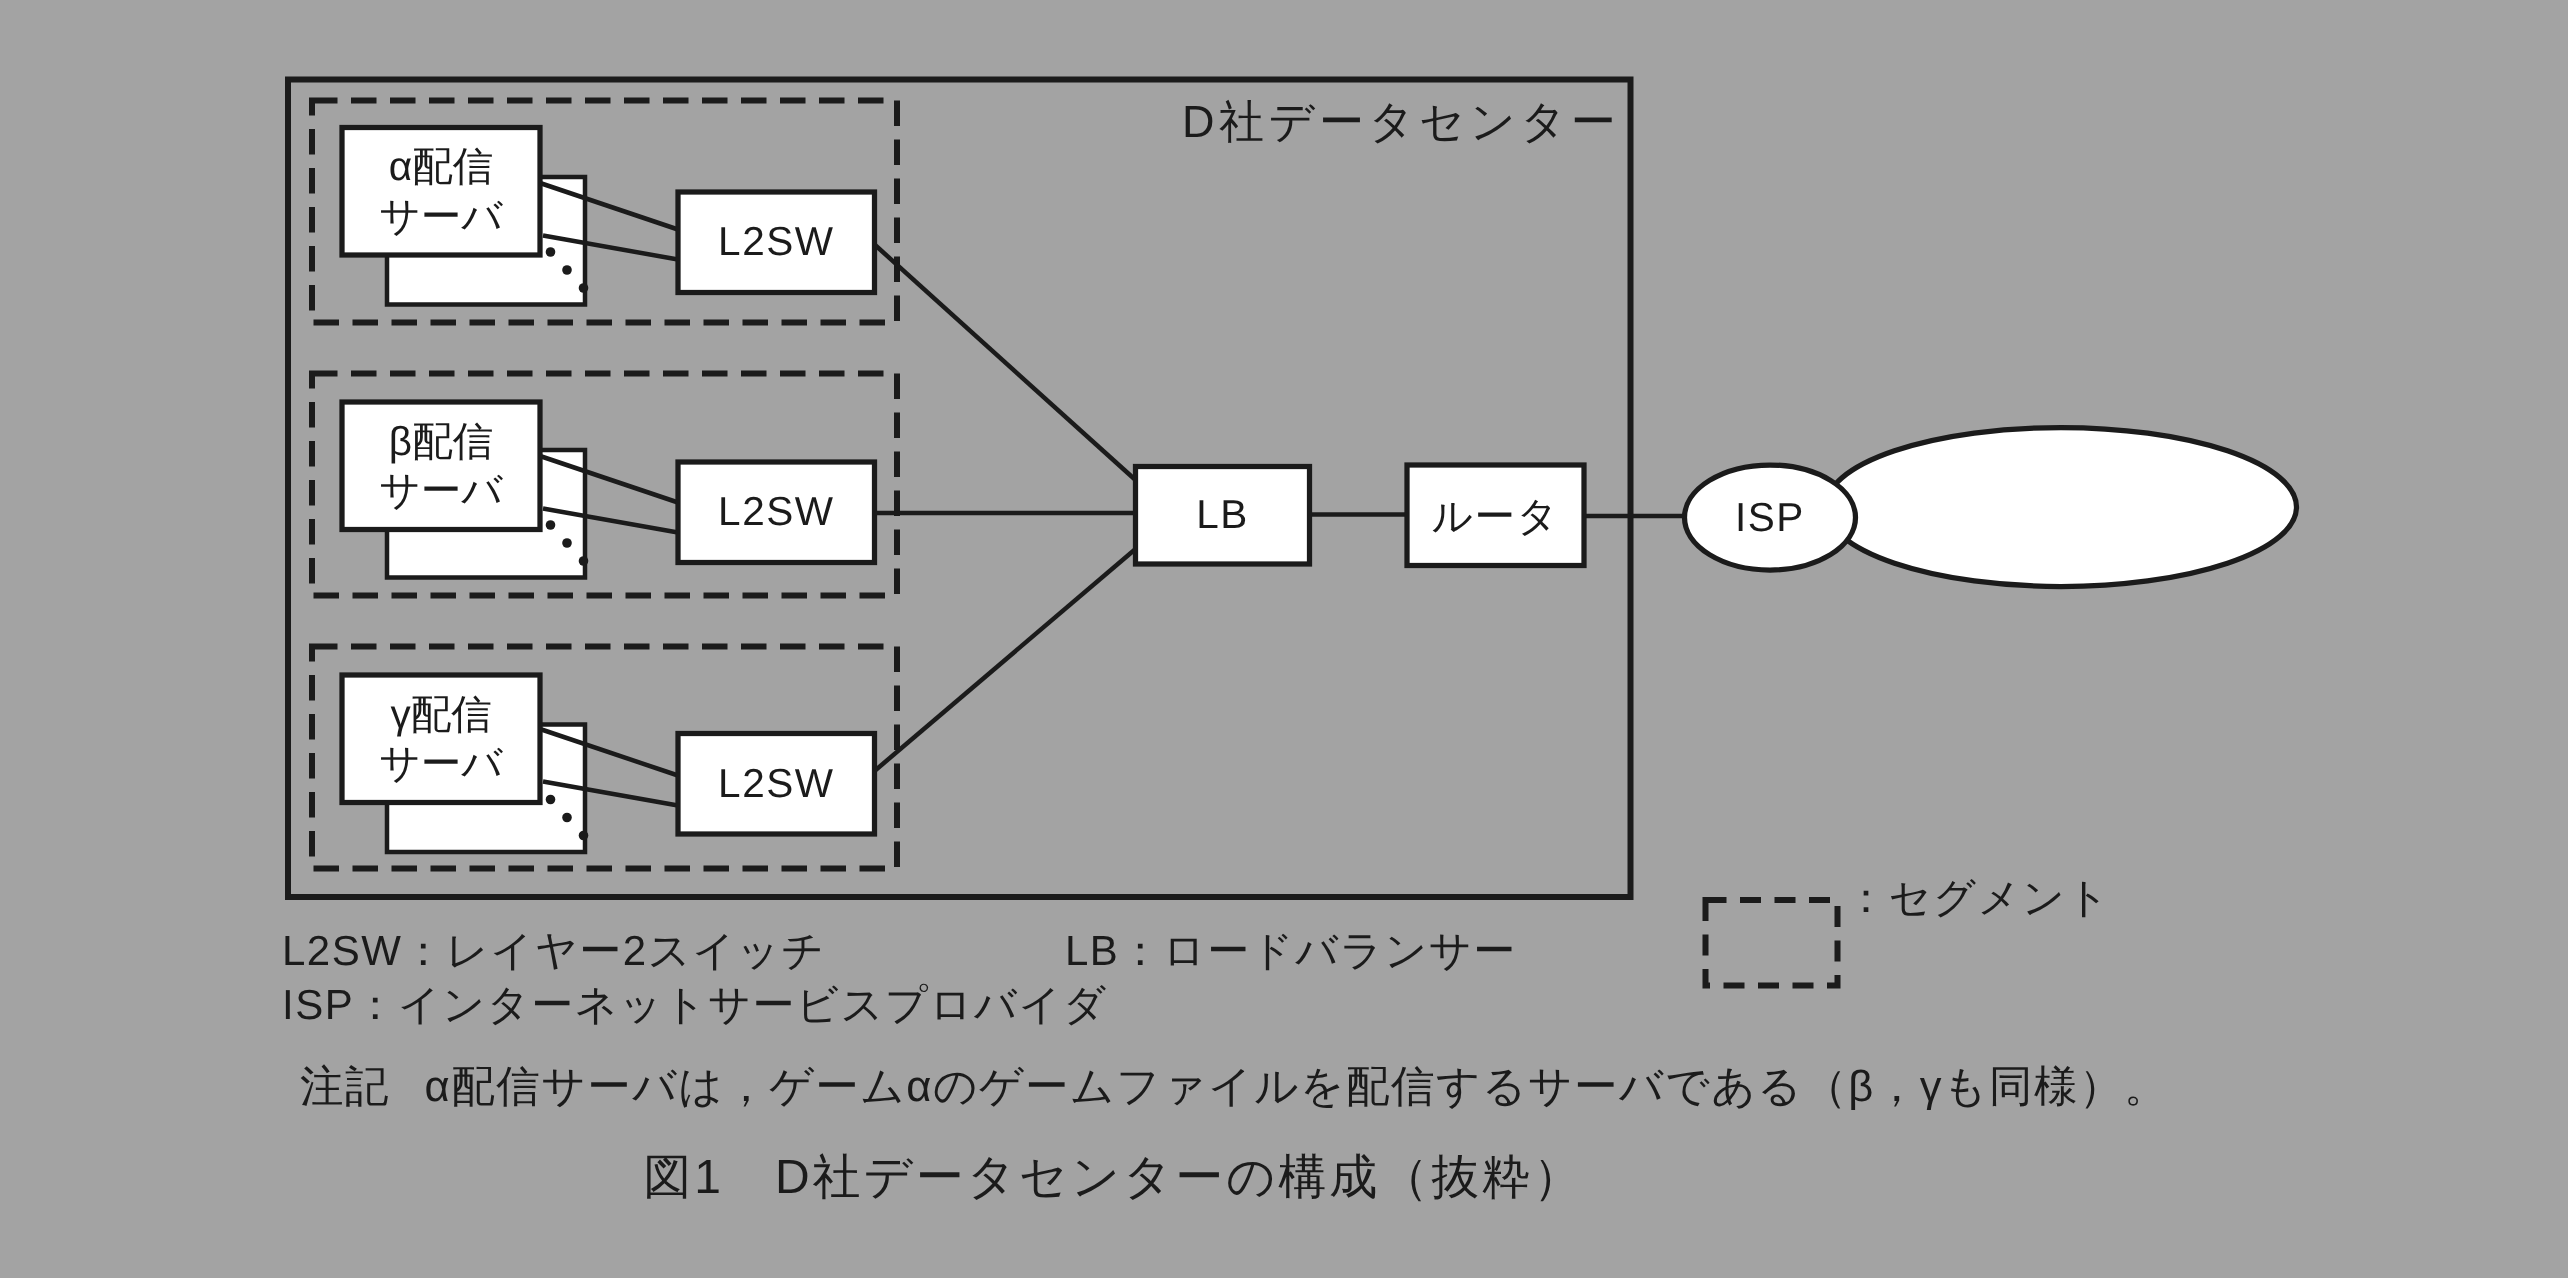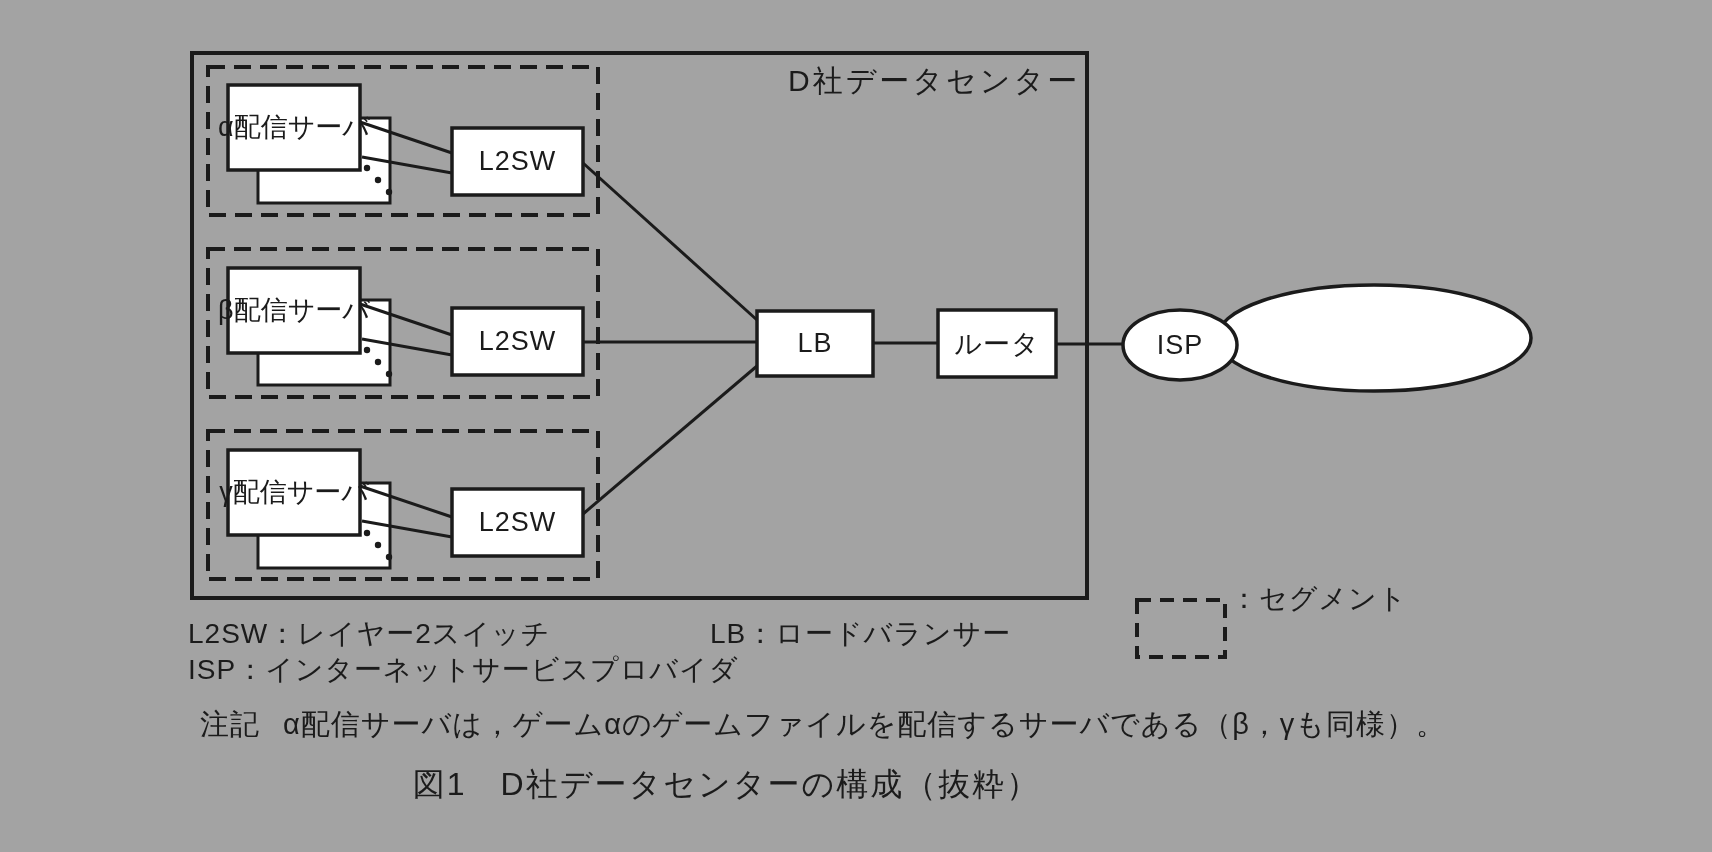--- a/index.html
+++ b/index.html
@@ -25,20 +25,21 @@
     position: absolute;
     white-space: nowrap;
   }
   .cc {
     display: flex;
     align-items: center;
     justify-content: center;
     text-align: center;
   }
   .server-label {
+    flex-direction: column;
     line-height: 1.22;
     font-size: 27px;
     font-weight: 500;
   }
   .node-label {
     font-size: 27px;
     letter-spacing: 1px;
     font-weight: 500;
     text-align: center;
   }
@@ -149,15 +150,15 @@
   <div class="abs cc node-label" style="left:1123px; top:310px; width:114px; height:70px;">ISP</div>
 
   <div class="abs legend-text" style="left:188px; top:615px;">L2SW：レイヤー2スイッチ</div>
   <div class="abs legend-text" style="left:710px; top:615px;">LB：ロードバランサー</div>
   <div class="abs legend-text" style="left:188px; top:651px;">ISP：インターネットサービスプロバイダ</div>
   <div class="abs legend-text" style="left:1230px; top:580px;">：セグメント</div>
 
   <div class="abs note-text" style="left:200px; top:705px;">注記</div>
   <div class="abs note-text" style="left:283px; top:705px;">α配信サーバは，ゲームαのゲームファイルを配信するサーバである（β，γも同様）。</div>
 
-  <div class="abs caption" style="left:0px; top:763px; width:1453px;">図1　D社データセンターの構成（抜粋）</div>
+  <div class="abs caption" style="left:16px; top:763px; width:1453px;">図1　D社データセンターの構成（抜粋）</div>
 
 </div>
 
 </body></html>

